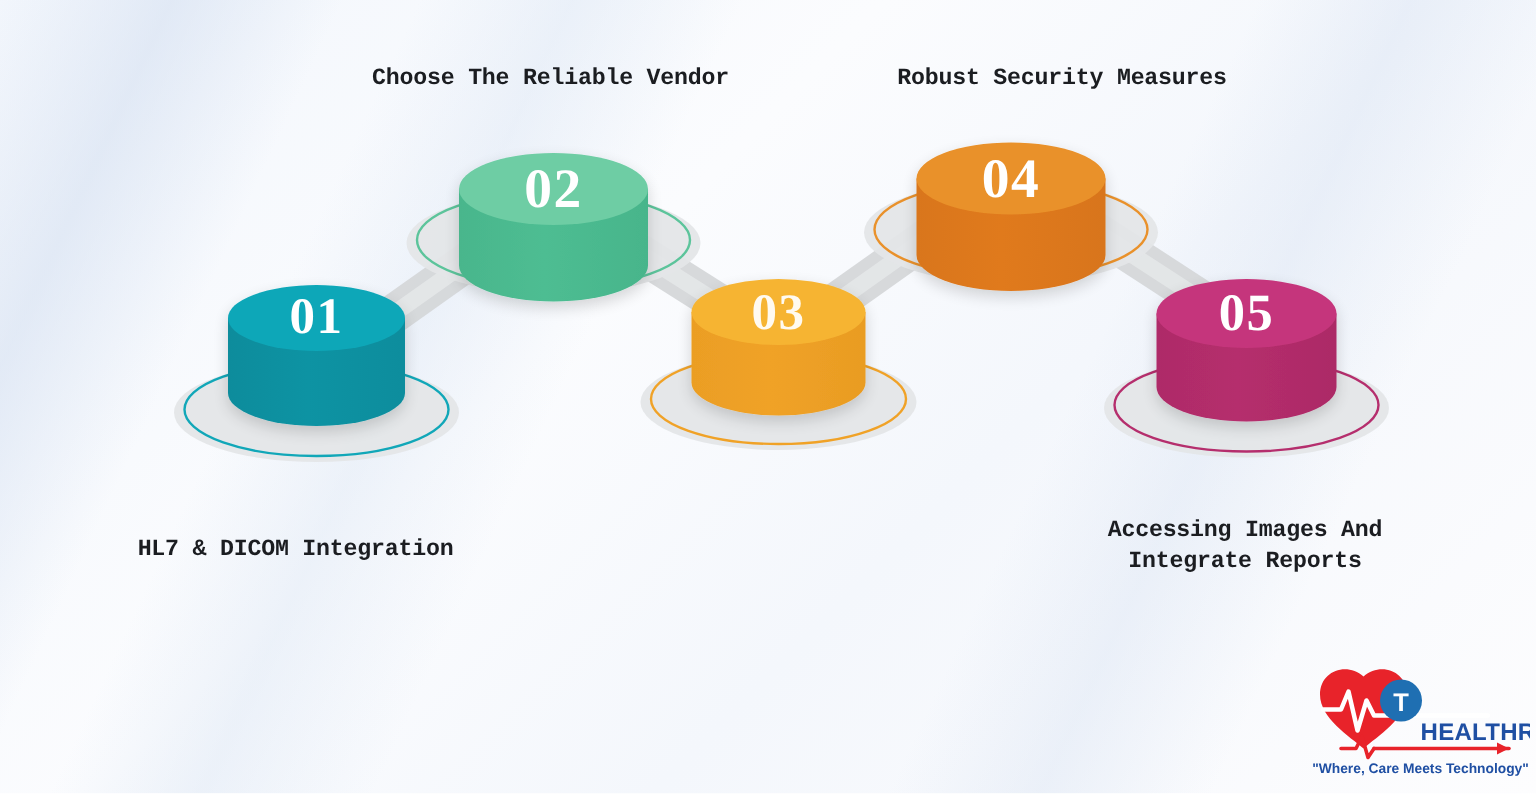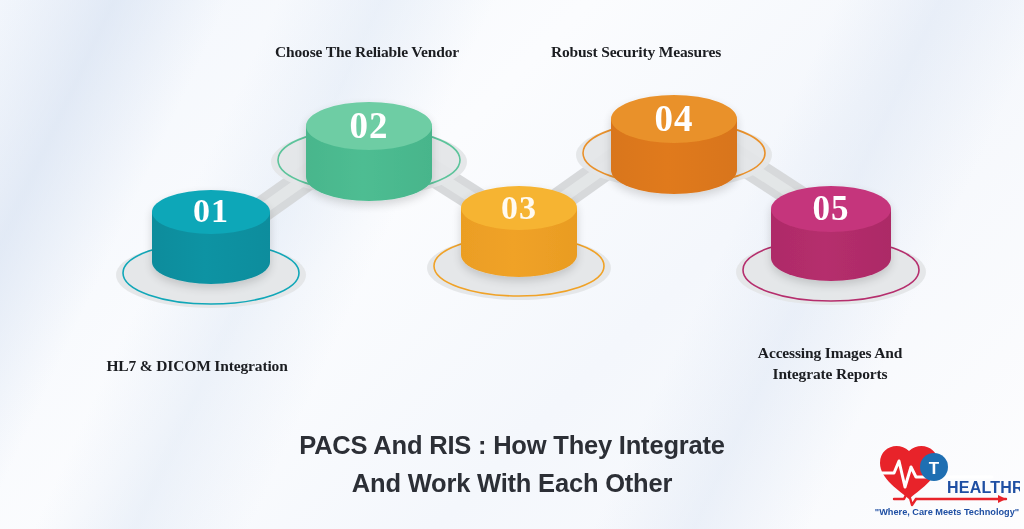--- a/index.html
+++ b/index.html
@@ -36,21 +36,21 @@
     inset: 0;
   }
   .stage svg {
     position: absolute;
     left: 0;
     top: 0;
   }
   
   .label {
     position: absolute;
-    font-family: Liberation Serif, serif;
+    font-family: Liberation Mono, monospace;
     font-weight: bold;
     font-size: 15.5px;
     line-height: 1.35;
     color: #1b1d21;
     letter-spacing: -0.15px;
     text-align: center;
     white-space: pre-line;
   }
   .label.top { transform: translateX(-50%); }
   .label.bottom { transform: translateX(-50%); }
@@ -184,27 +184,25 @@
         <text x="831" y="220" text-anchor="middle" font-family="Liberation Serif, serif" font-size="35" font-weight="bold" fill="#ffffff" letter-spacing="1">05</text>
       </g>
     </svg>
   </div>
 
   <div class="label bottom" style="left:197px; top:356px;">HL7 &amp; DICOM Integration</div>
 
   <div class="label top" style="left:367px; top:42px;">Choose The Reliable Vendor</div>
 
 
-  <div class="label top" style="left:636px; top:42px;">Robust Security Measures</div>
+  <div class="label top" style="left:708px; top:42px;">Robust Security Measures</div>
 
   <div class="label bottom" style="left:830px; top:343px;">Accessing Images And
 Integrate Reports</div>
 
-  <div class="main-title">PACS And RIS : How They Integrate
-And Work With Each Other</div>
 
   <div class="logo">
     <svg width="146" height="82" viewBox="0 0 146 82" xmlns="http://www.w3.org/2000/svg">
 
       <g>
         <path d="M35 8 C 24 -2, 6 4, 6 20 C 6 36, 26 48, 35 56 C 44 48, 64 36, 64 20 C 64 4, 46 -2, 35 8 Z" fill="#e8232a"></path>
       </g>
 
       <g>
         <path d="M8 30 L 20 30 L 25 18 L 31 44 L 37 24 L 42 34 L 60 34 L 70 34 L 80 34 L 92 34 L 104 34 L 118 34" fill="none" stroke="#ffffff" stroke-width="3" stroke-linecap="round" stroke-linejoin="round"></path>

